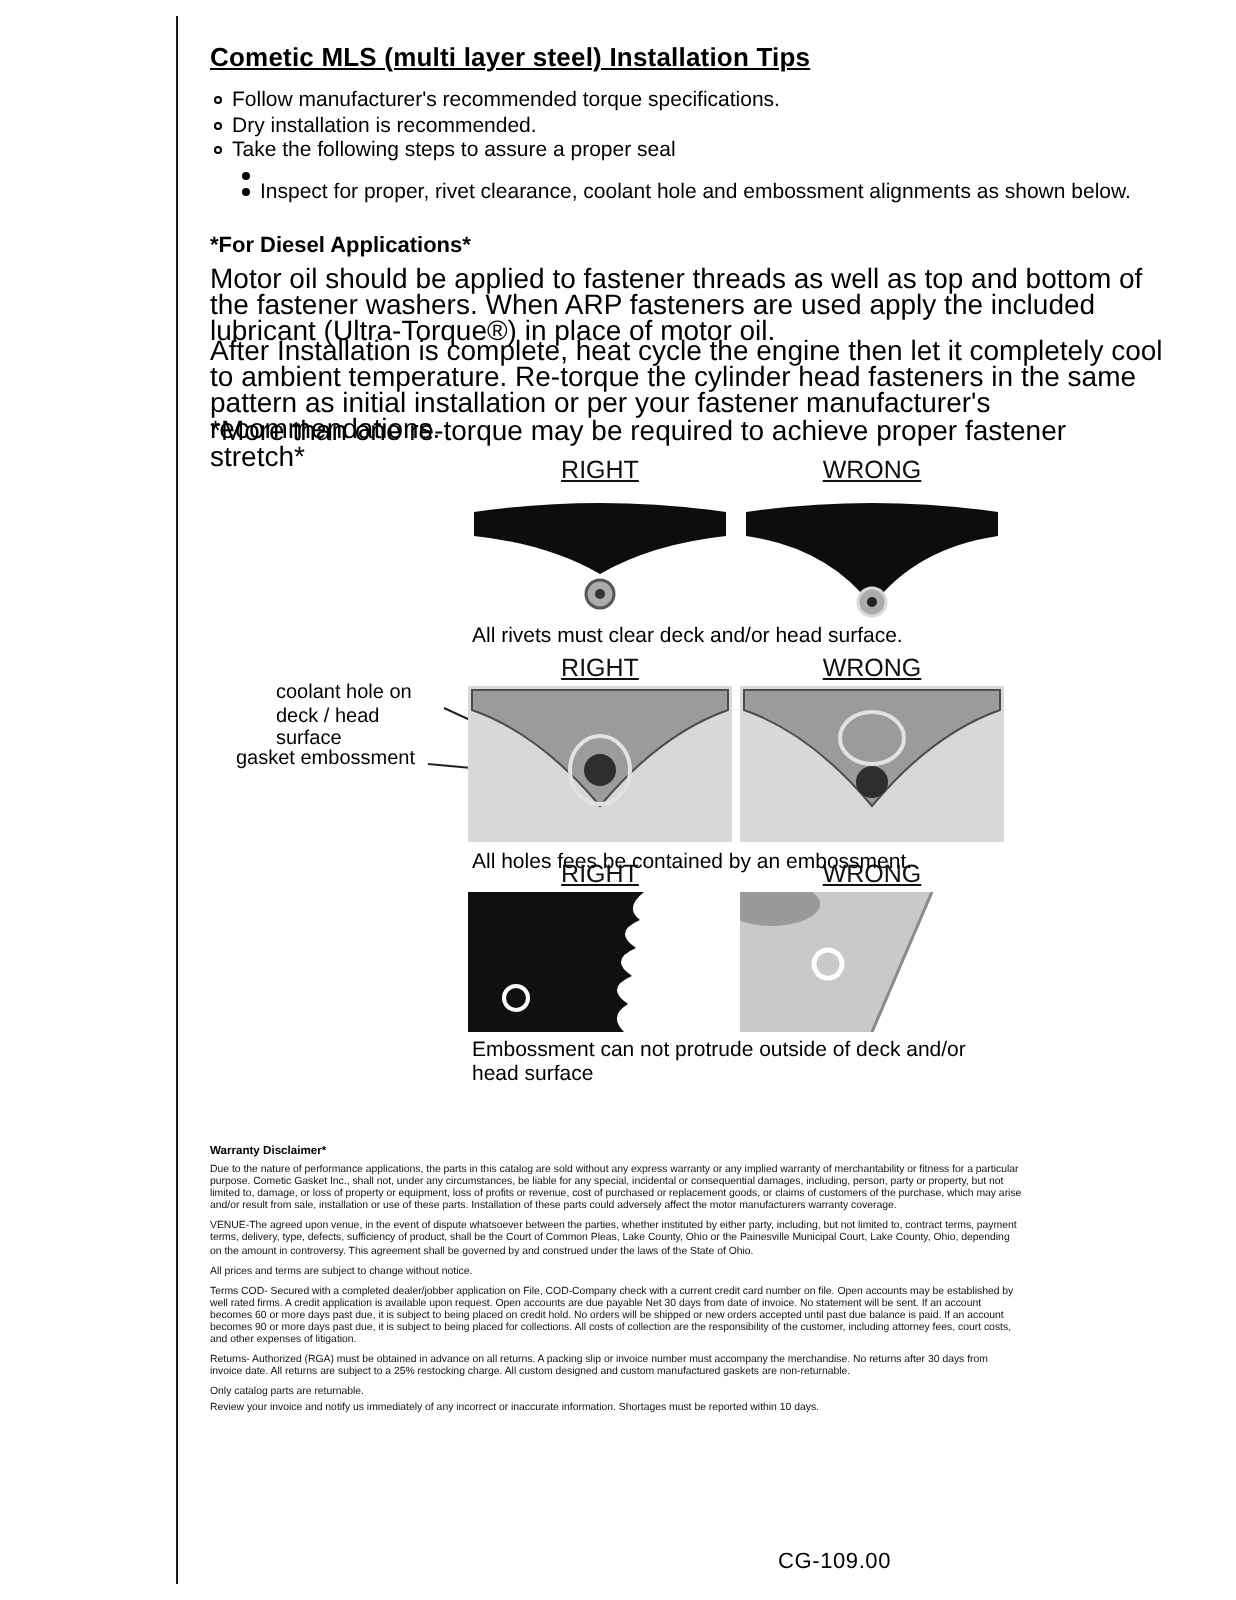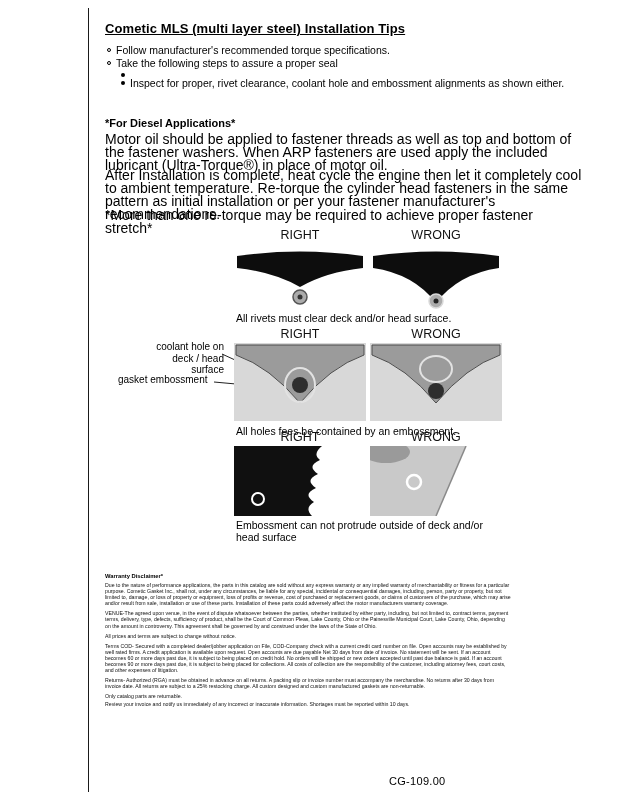--- a/index.html
+++ b/index.html
@@ -8,23 +8,23 @@
   .page { position:relative; width:618px; height:800px; background:#fff; overflow:hidden; }
   .abs { position:absolute; }
   .title { font-size:13px; font-weight:bold; text-decoration:underline; letter-spacing:.1px; }
   .bullets { font-size:10.5px; line-height:12.6px; }
   .bullet-row { display:flex; align-items:flex-start; }
   .b-circle { width:4px; height:4px; border:1px solid #000; border-radius:50%; margin:4px 5px 0 1px; flex:none; }
   .b-dot { width:4px; height:4px; background:#000; border-radius:50%; margin:4px 5px 0 1px; flex:none; }
   .sub { margin-left:14px; }
   .h-bold { font-size:11px; font-weight:bold; }
   .para { font-size:14px; line-height:13px; }
-  .diagram-label { font-size:12.5px; width:132px; text-align:center; color:#111; }
+  .diagram-label { font-size:12.5px; width:132px; text-align:center; color:#111;text-decoration:underline; }
   .caption { font-size:10.5px; }
-  .ann { font-size:10px; line-height:11.5px;text-align:right; }
+  .ann { font-size:10px; line-height:11.5px; }
   .fine-head { font-size:5.8px; font-weight:bold; }
   .fine { font-size:5.2px; line-height:6.1px; width:406px; color:#111; }
   .fine-para { margin-bottom:4px; }
   .fine-para.tight { margin-bottom:1px; }
   .footer { font-size:11px; letter-spacing:.3px; }
   svg { display:block; }
 </style>
 </head>
 <body>
 
@@ -34,28 +34,32 @@
 
   <div class="abs title" style="left:105px;top:21px;">Cometic MLS (multi layer steel) Installation Tips</div>
 
   <div class="abs bullets" style="left:106px;top:44px;width:482px;">
     <div class="bullet-row">
       <span class="b-circle"></span>
       <span>Follow manufacturer's recommended torque specifications.</span>
     </div>
     <div class="bullet-row">
       <span class="b-circle"></span>
+      <span>Dry installation is recommended.</span>
+    </div>
+    <div class="bullet-row">
+      <span class="b-circle"></span>
       <span>Take the following steps to assure a proper seal</span>
     </div>
     <div class="bullet-row sub">
       <span class="b-dot"></span>
     </div>
     <div class="bullet-row sub">
       <span class="b-dot"></span>
-      <span>Inspect for proper, rivet clearance, coolant hole and embossment alignments as shown either.</span>
+      <span>Inspect for proper, rivet clearance, coolant hole and embossment alignments as shown below.</span>
     </div>
   </div>
 
   <div class="abs h-bold" style="left:105px;top:117px;">*For Diesel Applications*</div>
   <div class="abs para" style="left:105px;top:133px;width:478px;">Motor oil should be applied to fastener threads as well as top and bottom of the fastener washers. When ARP fasteners are used apply the included lubricant (Ultra-Torque®) in place of motor oil.</div>
   <div class="abs para" style="left:105px;top:169px;width:478px;">After Installation is complete, heat cycle the engine then let it completely cool to ambient temperature. Re-torque the cylinder head fasteners in the same pattern as initial installation or per your fastener manufacturer's recommendations.</div>
   <div class="abs para" style="left:105px;top:209px;width:478px;">*More than one re-torque may be required to achieve proper fastener stretch*</div>
 
   <div class="abs diagram-label" style="left:234px;top:228px;">RIGHT</div>
   <div class="abs diagram-label" style="left:370px;top:228px;">WRONG</div>

